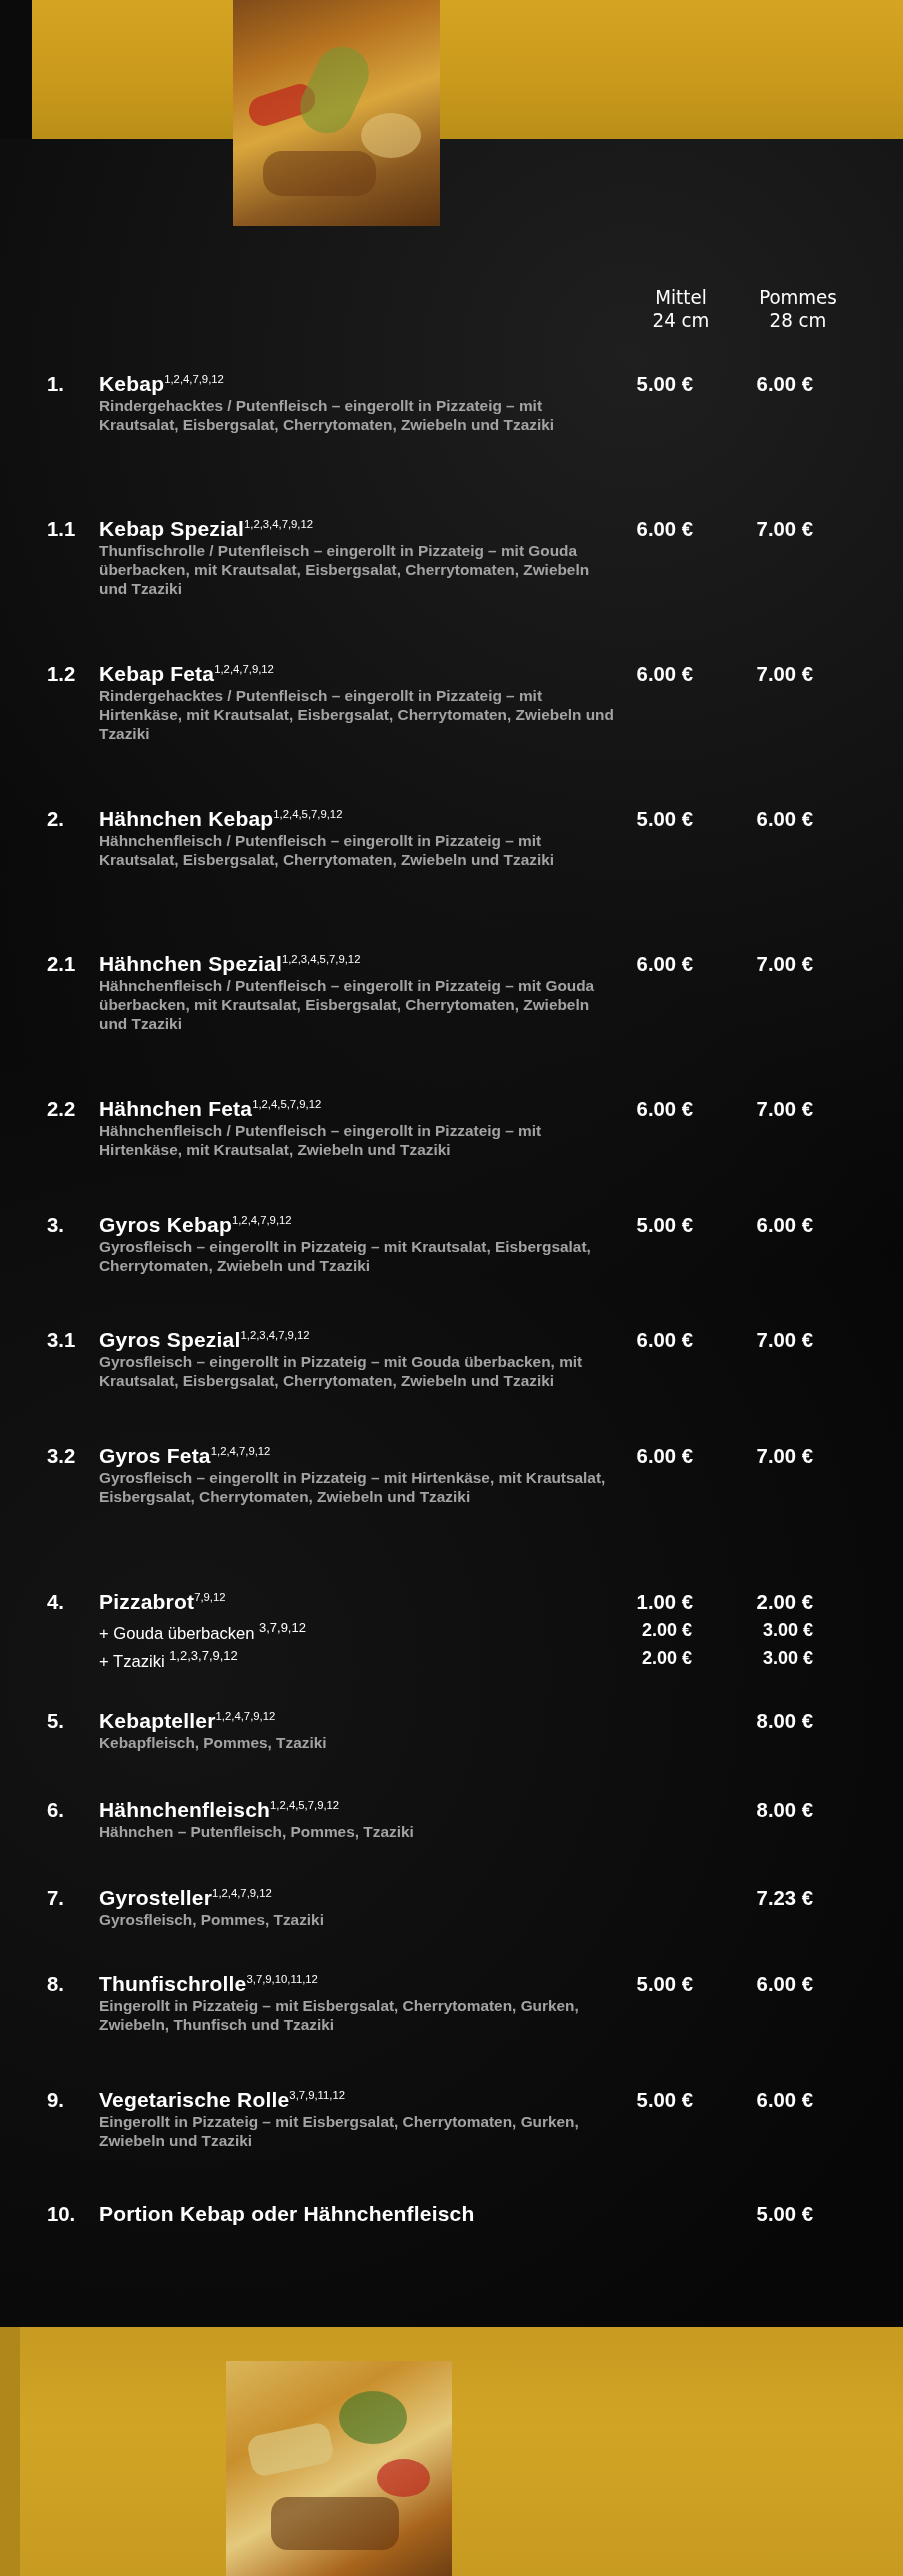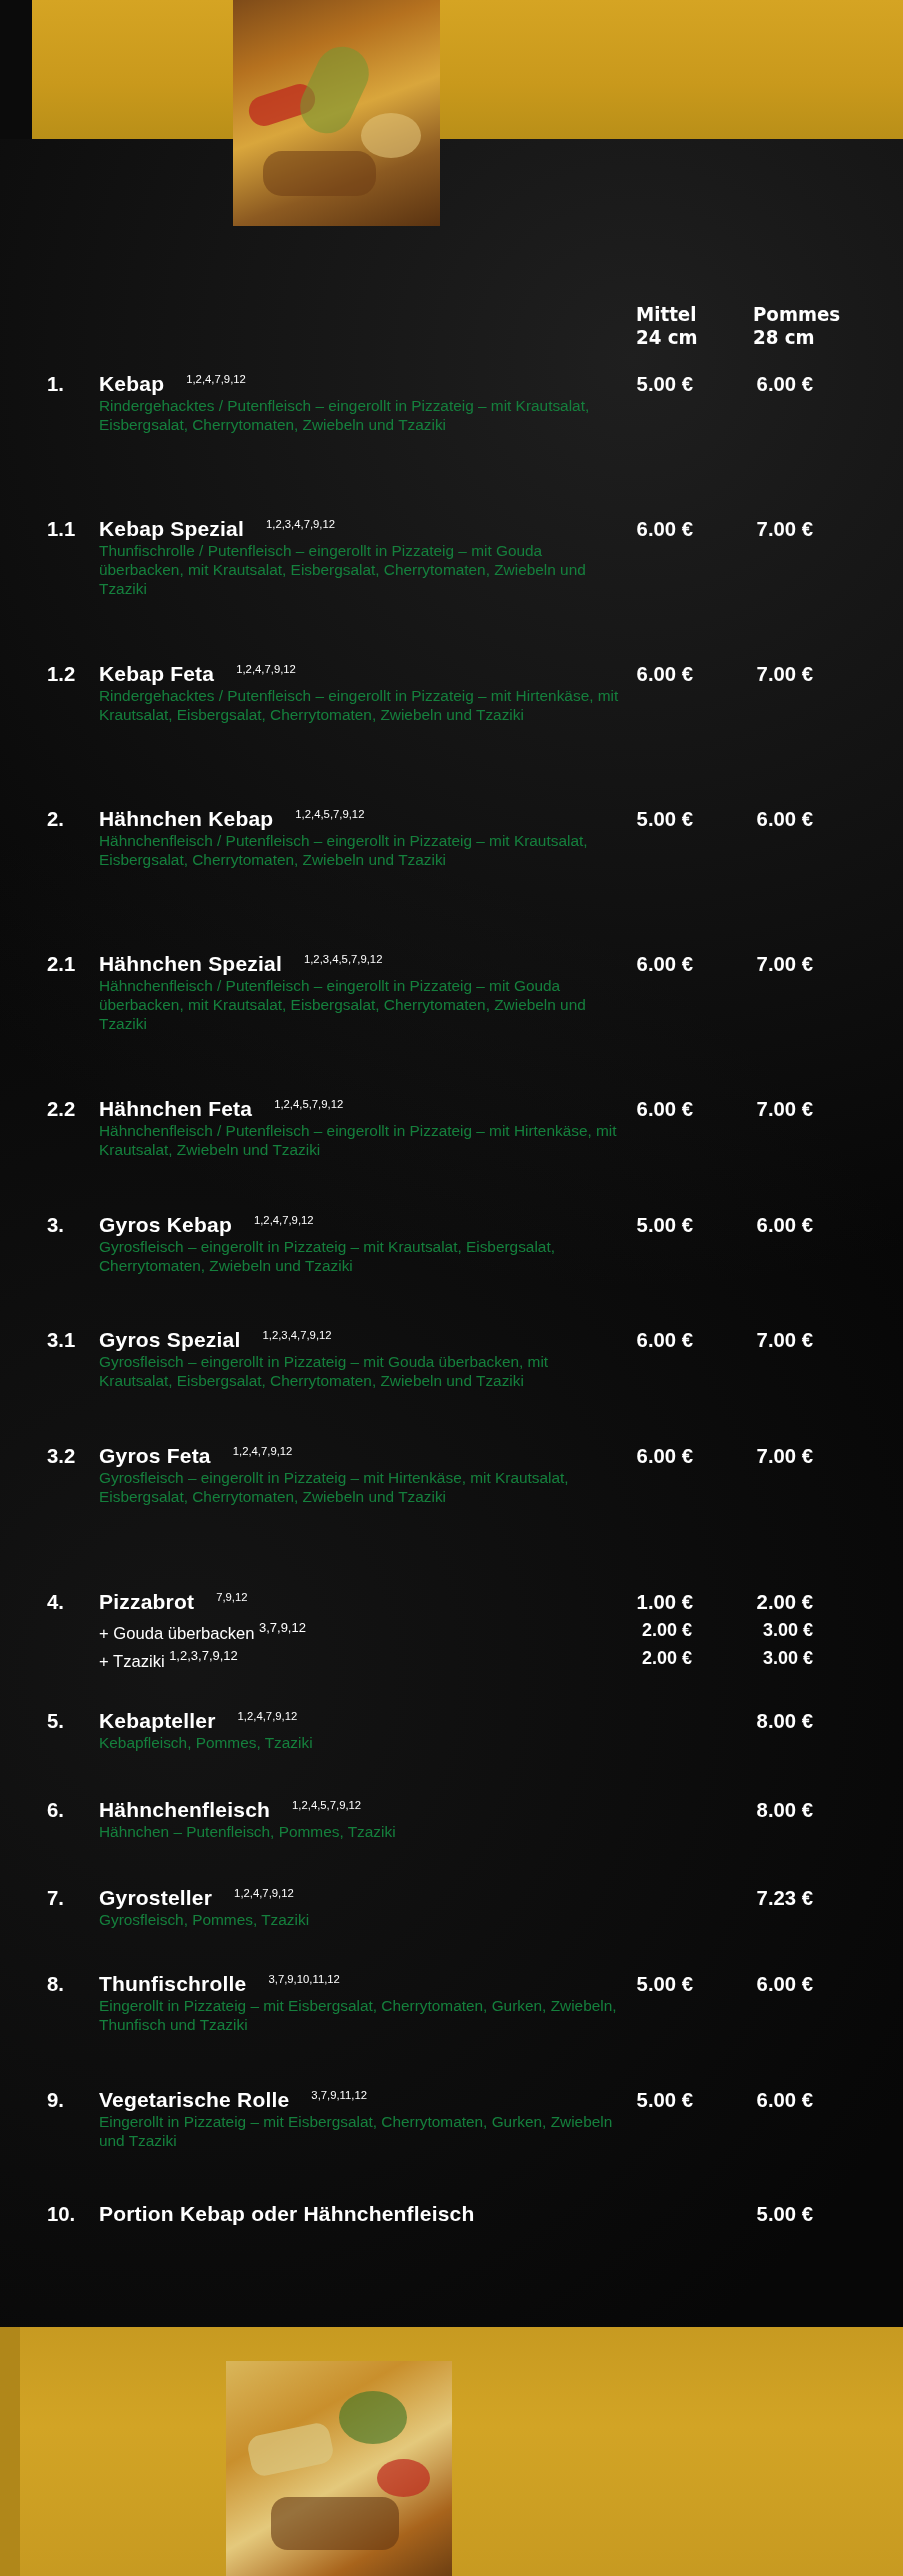--- a/index.html
+++ b/index.html
@@ -91,26 +91,27 @@
     left: 47px; top: 260px;
     font-family: "DejaVu Serif", serif;
     font-size: 42px;
     font-weight: 700;
     color: #e9bb4c;
     letter-spacing: 0.8px;
     white-space: nowrap;
   }
   .col-head {
     position: absolute;
-    top: 303px;
+    top: 286px;
+    text-align: center;
     color: #ffffff;
     font-family: "DejaVu Sans Condensed", "Liberation Sans", sans-serif;
     font-size: 20.3px;
     line-height: 1.12;
-    font-weight: 700;
+    font-weight: 400;
     width: 90px;
   }
   .col-head .sz { display:block; }
   .col-head-mittel { left: 636px; }
   .col-head-gross  { left: 753px; }
 
   
   .items {
     position: absolute;
     left: 0; top: 0; width: 904px;
@@ -137,32 +138,32 @@
     color: #ffffff;
     font-size: 21px;
     font-weight: 700;
     letter-spacing: 0.2px;
     white-space: nowrap;
   }
   .item .name .allerg {
     font-size: 11.3px;
     font-weight: 400;
     vertical-align: super;
-    margin-left: 22px;
+    margin-left: 0;
     letter-spacing: 0;
   }
   .item .desc {
     position: absolute;
     left: 99px;
     top: 24px;
     width: 520px;
-    color: #15803d;
+    color: #a3a3a3;
     font-size: 15.4px;
     line-height: 1.22;
-    font-weight: 400;
+    font-weight: 700;
   }
   .item .p-mittel, .item .p-gross {
     position: absolute;
     top: 0;
     width: 90px;
     text-align: right;
     color: #ffffff;
     font-size: 20.3px;
     font-weight: 700;
     white-space: nowrap;

